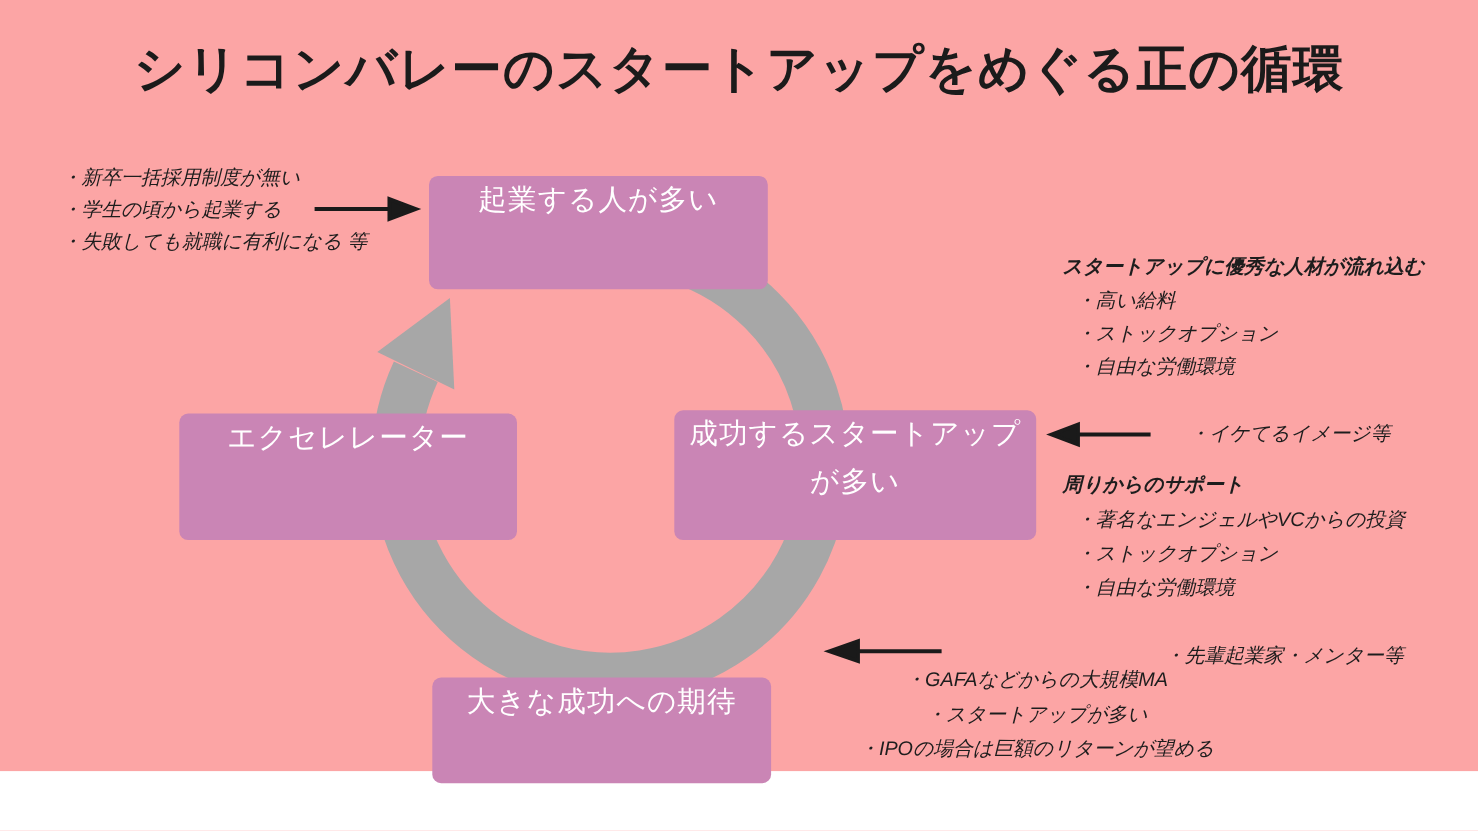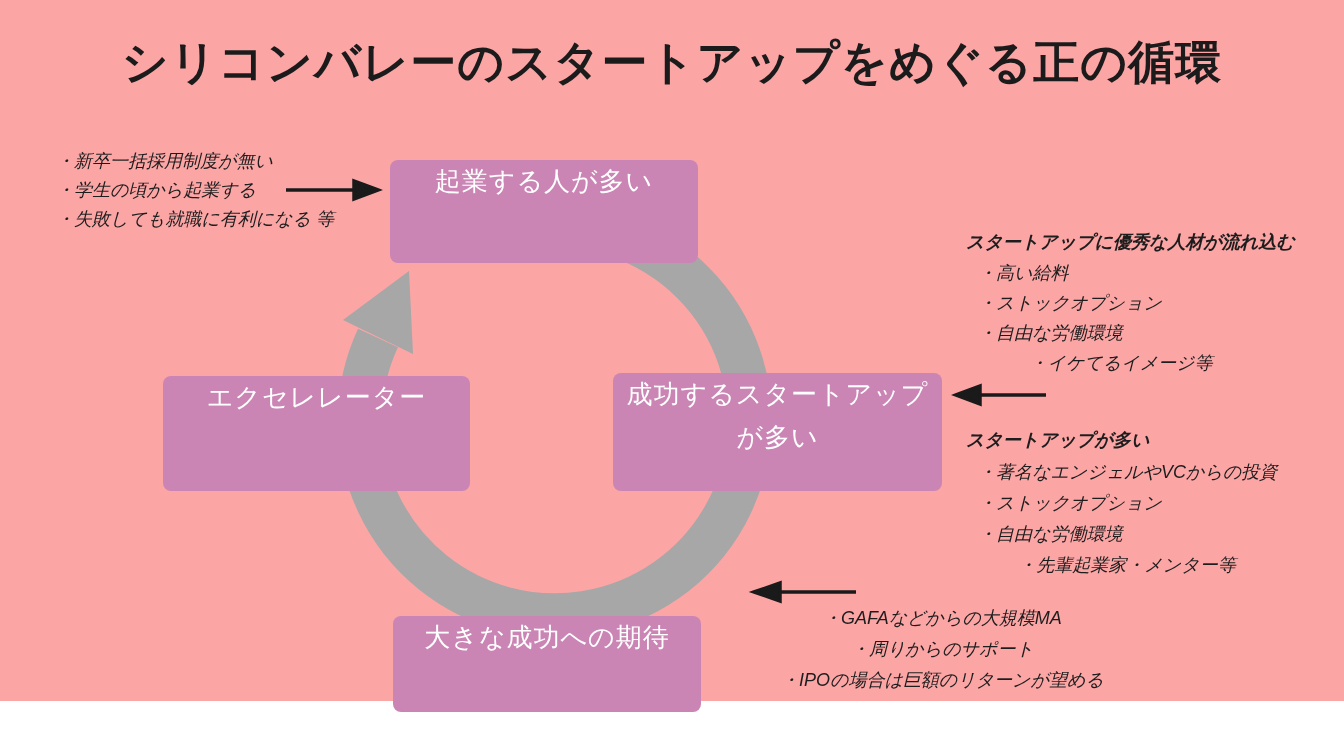--- a/index.html
+++ b/index.html
@@ -76,22 +76,23 @@
   .note.note-founding .bullet { line-height: 29px; }
   .note.note-talent  { left: 966px; top: 226px; width: 300px; }
   .note.note-talent .bullet, .note.note-support .bullet { padding-left: 12px; }
   .note.note-support { left: 966px; top: 424px; width: 312px; }
   .note.note-support .heading { line-height: 33px; }
   .note.note-support .bullet { line-height: 31px; }
   .note.note-exit { left: 781px; top: 603px; }
   .note.note-exit .bullet { line-height: 31px; text-align: center; }
   .bullet-row {
     display: flex;
-    justify-content: center;
+    justify-content: flex-end;
     align-items: baseline;
+    margin-top: 31px;
   }
   .bullet-row .etc { padding-right: 2px; }
 </style>
 </head>
 <body>
 
 <div class="canvas">
 
   <div class="title">シリコンバレーのスタートアップをめぐる正の循環</div>
 
@@ -142,29 +143,29 @@
     <div class="bullet">・高い給料</div>
     <div class="bullet">・ストックオプション</div>
     <div class="bullet">・自由な労働環境</div>
     <div class="bullet bullet-row">
       <span>・イケてるイメージ</span>
       <span class="etc">等</span>
     </div>
   </div>
 
   <div class="note note-support">
-    <div class="heading">スタートアップが多い</div>
+    <div class="heading">周りからのサポート</div>
     <div class="bullet">・著名なエンジェルやVCからの投資</div>
     <div class="bullet">・ストックオプション</div>
     <div class="bullet">・自由な労働環境</div>
     <div class="bullet bullet-row">
       <span>・先輩起業家・メンター</span>
       <span class="etc">等</span>
     </div>
   </div>
 
   <div class="note note-exit">
     <div class="bullet">・GAFAなどからの大規模MA</div>
-    <div class="bullet">・周りからのサポート</div>
+    <div class="bullet">・スタートアップが多い</div>
     <div class="bullet">・IPOの場合は巨額のリターンが望める</div>
   </div>
 
 </div>
 
 </body></html>

